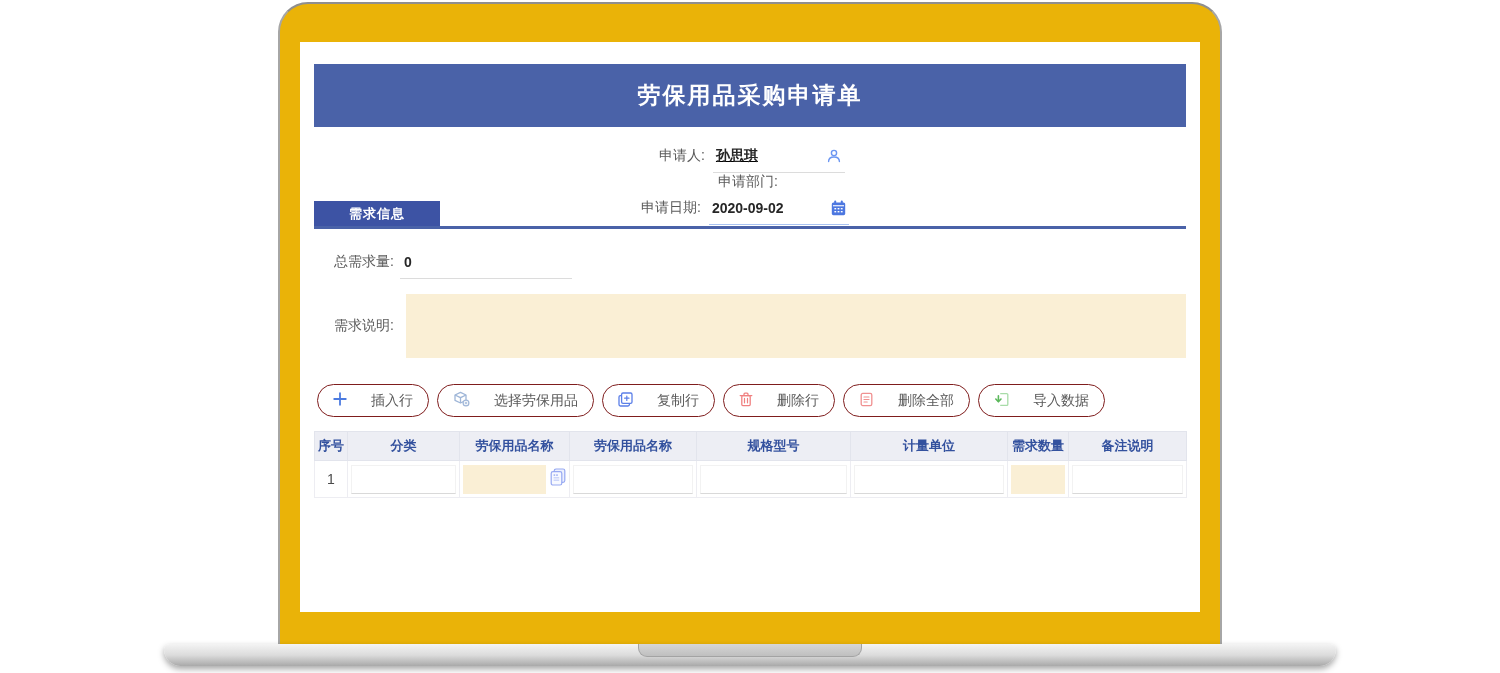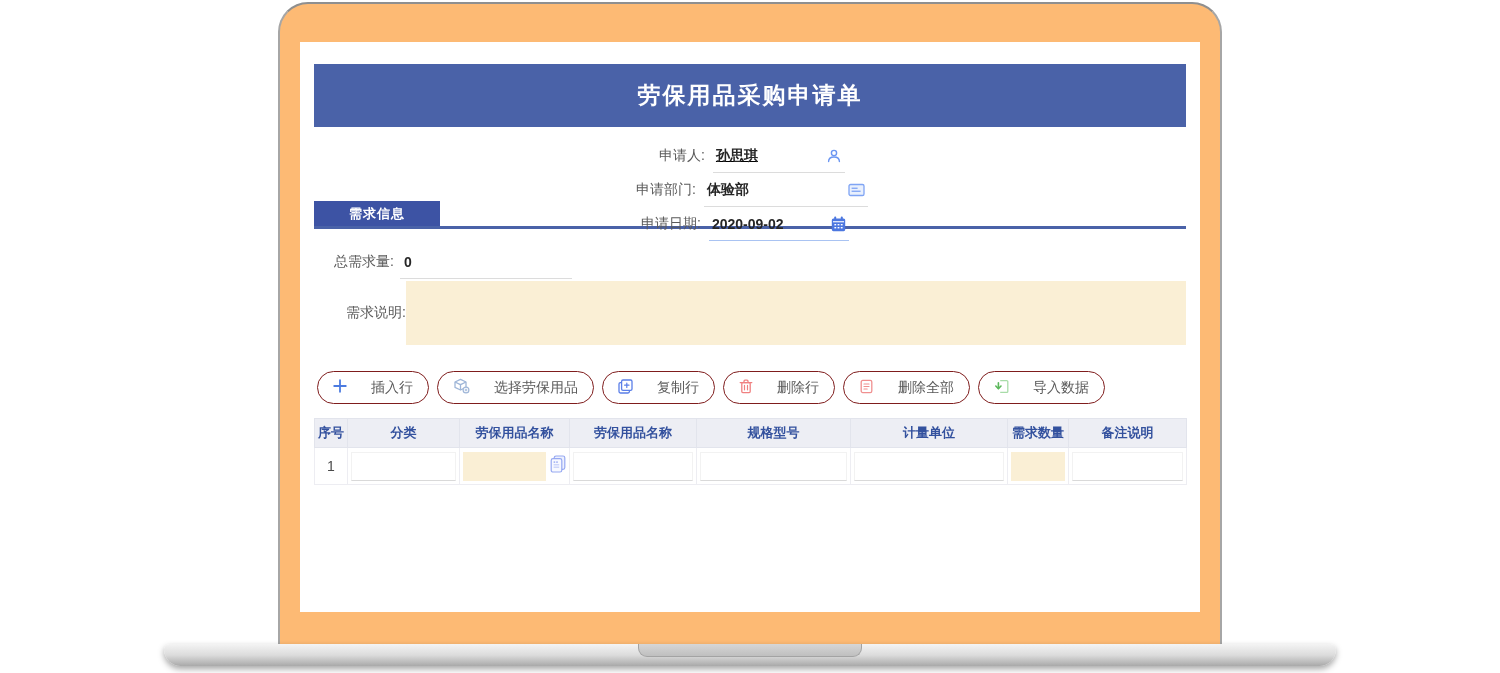--- a/index.html
+++ b/index.html
@@ -3,21 +3,21 @@
 <meta charset="utf-8">
 <style>
   * { margin:0; padding:0; box-sizing:border-box; }
   html,body { width:1500px; height:673px; background:#fff; overflow:hidden;
               font-family:"Liberation Sans","DejaVu Sans",sans-serif; }
   .stage { position:relative; width:1500px; height:673px; }
 
   
   .laptop-screen {
     position:absolute; left:278px; top:2px; width:944px; height:643px;
-    background:#fdba74; border:2px solid #A6A6A6; border-bottom:none;
+    background:#eab308; border:2px solid #A6A6A6; border-bottom:none;
     border-top-color:#8F8F8F; border-radius:30px 30px 0 0;
   }
   .display {
     position:absolute; left:20px; top:38px; width:900px; height:570px;
     background:#fff; overflow:hidden;
   }
   .laptop-base {
     position:absolute; left:164px; top:644px; width:1172px; height:22px;
     background:linear-gradient(180deg,#F4F4F4 0%,#DCDCDC 50%,#A9A9A9 100%);
     border-radius:6px 6px 18px 18px;
@@ -58,21 +58,21 @@
   }
   .tab-line { height:3px; background:#4A62A8; }
 
   .total-row { display:flex; align-items:flex-end; padding-left:20px; margin-top:24px; }
   .total-label { font-size:14px; color:#5A5A5A; margin-right:6px; padding-bottom:8px; }
   .total-input {
     width:172px; border-bottom:1px solid #DCDCDC; font-size:14px; color:#262626;
     font-weight:bold; padding:0 0 8px 4px;
   }
 
-  .desc-row { display:flex; align-items:center; padding-left:20px; margin-top:2px;text-align:right; }
+  .desc-row { display:flex; align-items:center; padding-left:20px; margin-top:15px; }
   .desc-label { font-size:14px; color:#5A5A5A; width:72px; flex:none; }
   .desc-box { flex:1; height:64px; background:#FAEFD5; }
 
   .toolbar { display:flex; gap:8px; margin-top:26px; padding-left:3px; }
   .btn {
     display:inline-flex; align-items:center; gap:24px; height:33px; padding:0 15px;
     background:#fff; border:1px solid #7f1d1d; border-radius:17px; font-size:14px;
     color:#595959; cursor:pointer; white-space:nowrap;
   }
   .btn svg { flex:none; }
@@ -109,30 +109,20 @@
               <span class="ficon">
                 <svg width="16" height="16" viewBox="0 0 16 16">
                     <circle cx="8" cy="5" r="2.6" fill="none" stroke="#6B96F2" stroke-width="1.4"></circle>
                     <path d="M2.6 13.6c0-3 2.4-4.6 5.4-4.6s5.4 1.6 5.4 4.6" fill="none" stroke="#6B96F2" stroke-width="1.4" stroke-linecap="round"></path>
                   </svg>
               </span>
             </span>
           </div>
           <div class="field" style="margin-right:16px;">
             <span class="flabel">申请部门:</span>
-            <span class="finput" style="width:164px;">
-              <span class="fvalue">体验部</span>
-              <span class="ficon">
-                <svg width="17" height="14" viewBox="0 0 17 14">
-                    <rect x="1" y="1.5" width="15" height="11" rx="1.6" fill="#E9F0FD" stroke="#7FA4F4" stroke-width="1.3"></rect>
-                    <rect x="3.6" y="4.6" width="6" height="1.3" fill="#7FA4F4"></rect>
-                    <rect x="3.6" y="7.6" width="9" height="1.3" fill="#7FA4F4"></rect>
-                  </svg>
-              </span>
-            </span>
           </div>
           <div class="field" style="margin-right:30px;">
             <span class="flabel">申请日期:</span>
             <span class="finput blue-line" style="width:140px;">
               <span class="fvalue">2020-09-02</span>
               <span class="ficon">
                 <svg width="15" height="16" viewBox="0 0 15 16">
                     <rect x="0.8" y="2.4" width="13.4" height="12.8" rx="1.6" fill="#4C77E0"></rect>
                     <rect x="3.2" y="0.6" width="2" height="3.2" rx="0.9" fill="#4C77E0"></rect>
                     <rect x="9.8" y="0.6" width="2" height="3.2" rx="0.9" fill="#4C77E0"></rect>

